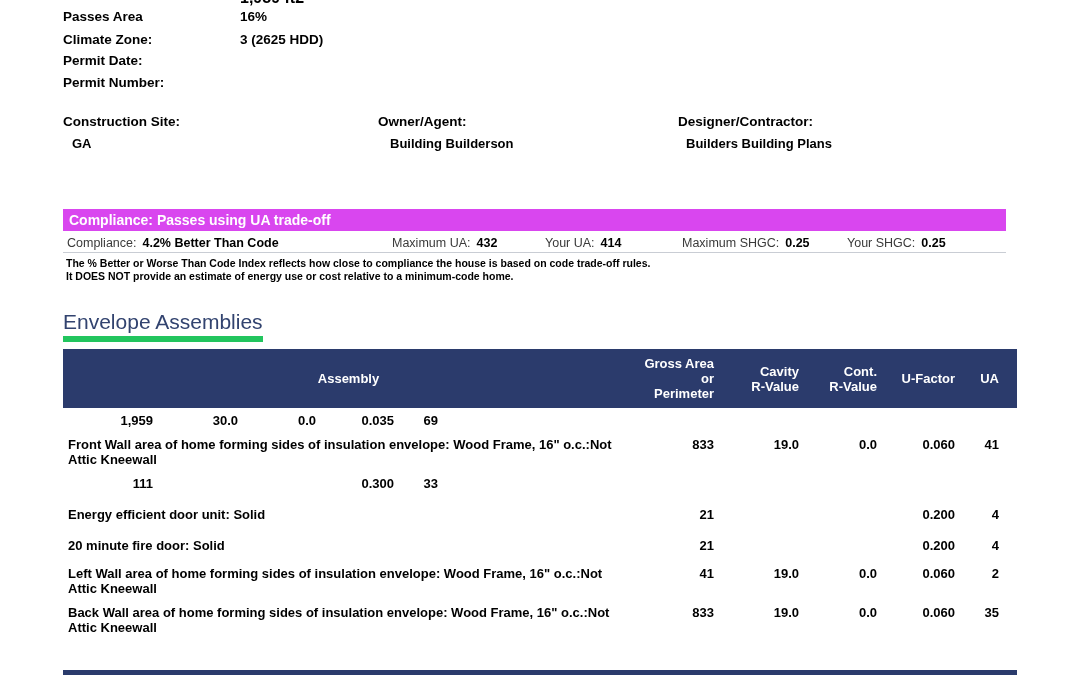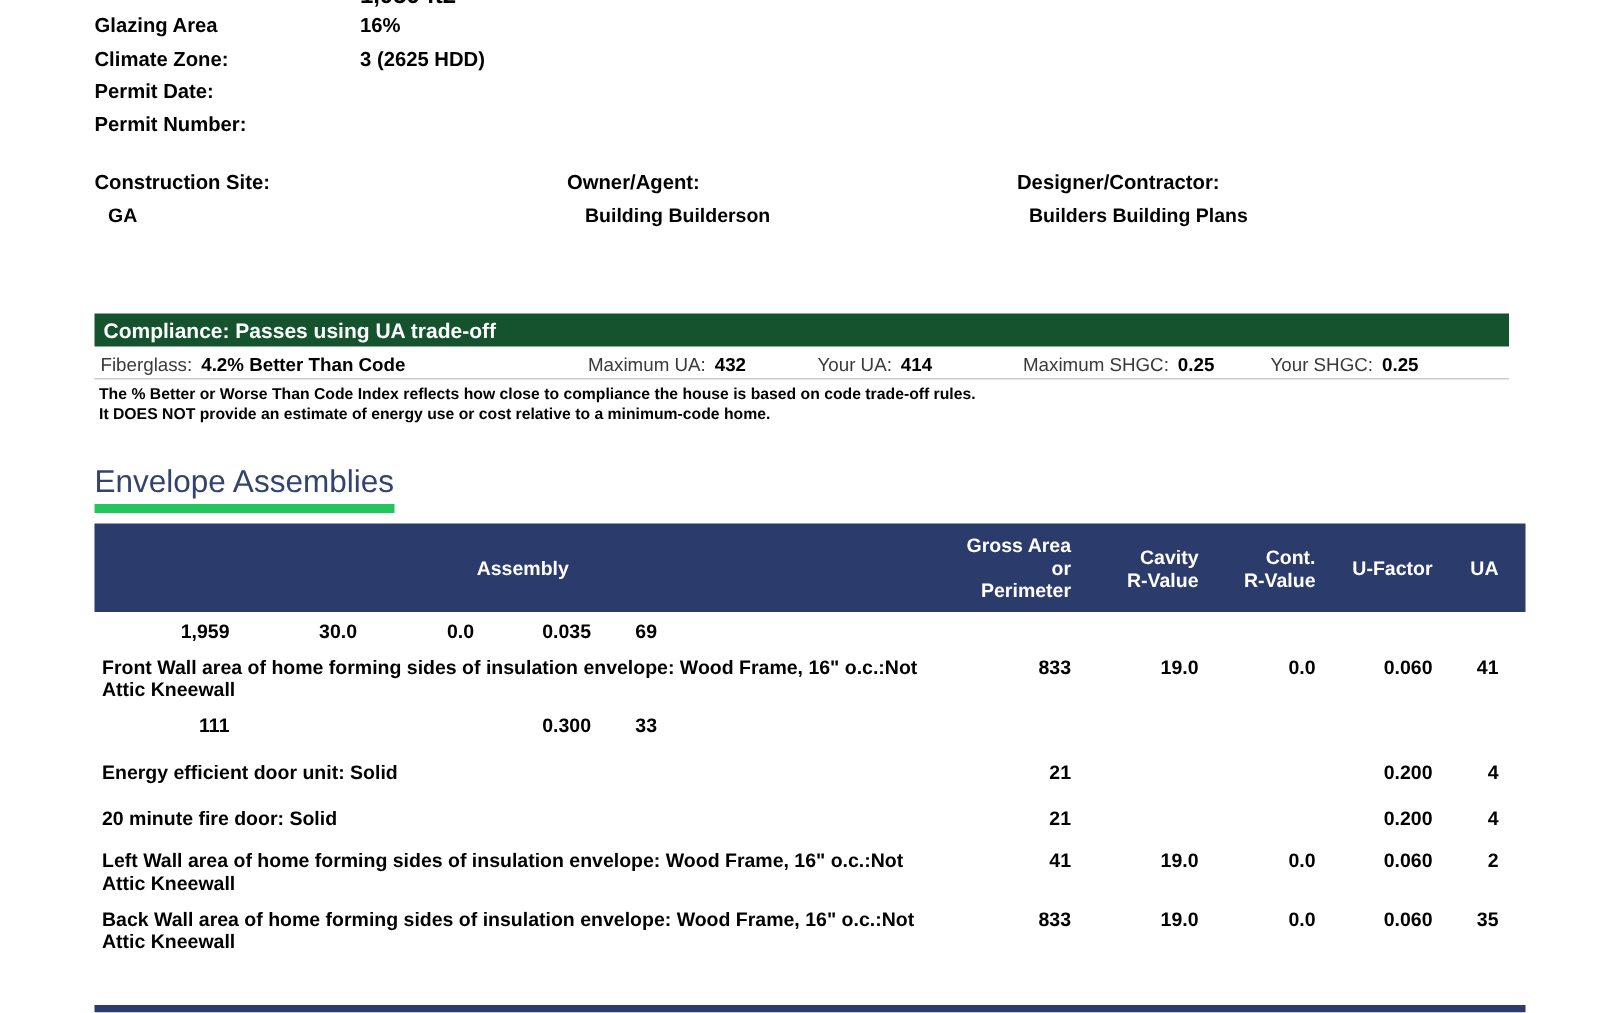--- a/index.html
+++ b/index.html
@@ -15,21 +15,21 @@
   .field { position:absolute; left:63px; width:600px; font-weight:700; font-size:13.5px; }
   .field .val { position:absolute; left:177px; top:0; }
   .f0{top:9px} .f1{top:32px} .f2{top:53px} .f3{top:75px}
 
   
   .party-label { position:absolute; top:114px; font-weight:700; font-size:13.5px; }
   .party-value { position:absolute; top:136px; font-weight:700; font-size:13px; }
 
   
   .banner { position:absolute; left:63px; top:209px; width:943px; height:22px;
-            background:#14532d; color:#fff; font-weight:700; font-size:14px;
+            background:#d946ef; color:#fff; font-weight:700; font-size:14px;
             line-height:22px; padding-left:6px; }
   .comp-row { position:absolute; top:236px; font-size:12.5px; }
   .comp-row .lbl { color:#3a3a3a; font-weight:400; }
   .comp-row .val { color:#000; font-weight:700; margin-left:6px; }
   .comp-rule { position:absolute; left:63px; top:252px; width:943px; height:1px; background:#c9cdd4; }
   .disclaimer { position:absolute; left:66px; top:257px; width:720px;
                 font-size:10.5px; font-weight:700; line-height:13px; }
 
   
   .section-title { position:absolute; left:63px; top:310px; font-size:21px; font-weight:400;
@@ -59,21 +59,21 @@
 </head>
 <body>
 
 <div class="page">
 
   <div class="clip-top">
     <span>1,959 ft2</span>
   </div>
 
   <div class="field f0">
-    <span>Glazing Area</span>
+    <span>Passes Area</span>
     <span class="val">16%</span>
   </div>
   <div class="field f1">
     <span>Climate Zone:</span>
     <span class="val">3  (2625 HDD)</span>
   </div>
   <div class="field f2">
     <span>Permit Date:</span>
     <span class="val"></span>
   </div>
@@ -85,21 +85,21 @@
   <div class="party-label" style="left:63px">Construction Site:</div>
   <div class="party-value" style="left:72px">GA</div>
   <div class="party-label" style="left:378px">Owner/Agent:</div>
   <div class="party-value" style="left:390px">Building Builderson</div>
   <div class="party-label" style="left:678px">Designer/Contractor:</div>
   <div class="party-value" style="left:686px">Builders Building Plans</div>
 
   <div class="banner">Compliance: Passes using UA trade-off</div>
 
   <div class="comp-row" style="left:67px">
-    <span class="lbl">Fiberglass:</span><span class="val">4.2% Better Than Code</span>
+    <span class="lbl">Compliance:</span><span class="val">4.2% Better Than Code</span>
   </div>
   <div class="comp-row" style="left:392px">
     <span class="lbl">Maximum UA:</span><span class="val">432</span>
   </div>
   <div class="comp-row" style="left:545px">
     <span class="lbl">Your UA:</span><span class="val">414</span>
   </div>
   <div class="comp-row" style="left:682px">
     <span class="lbl">Maximum SHGC:</span><span class="val">0.25</span>
   </div>

